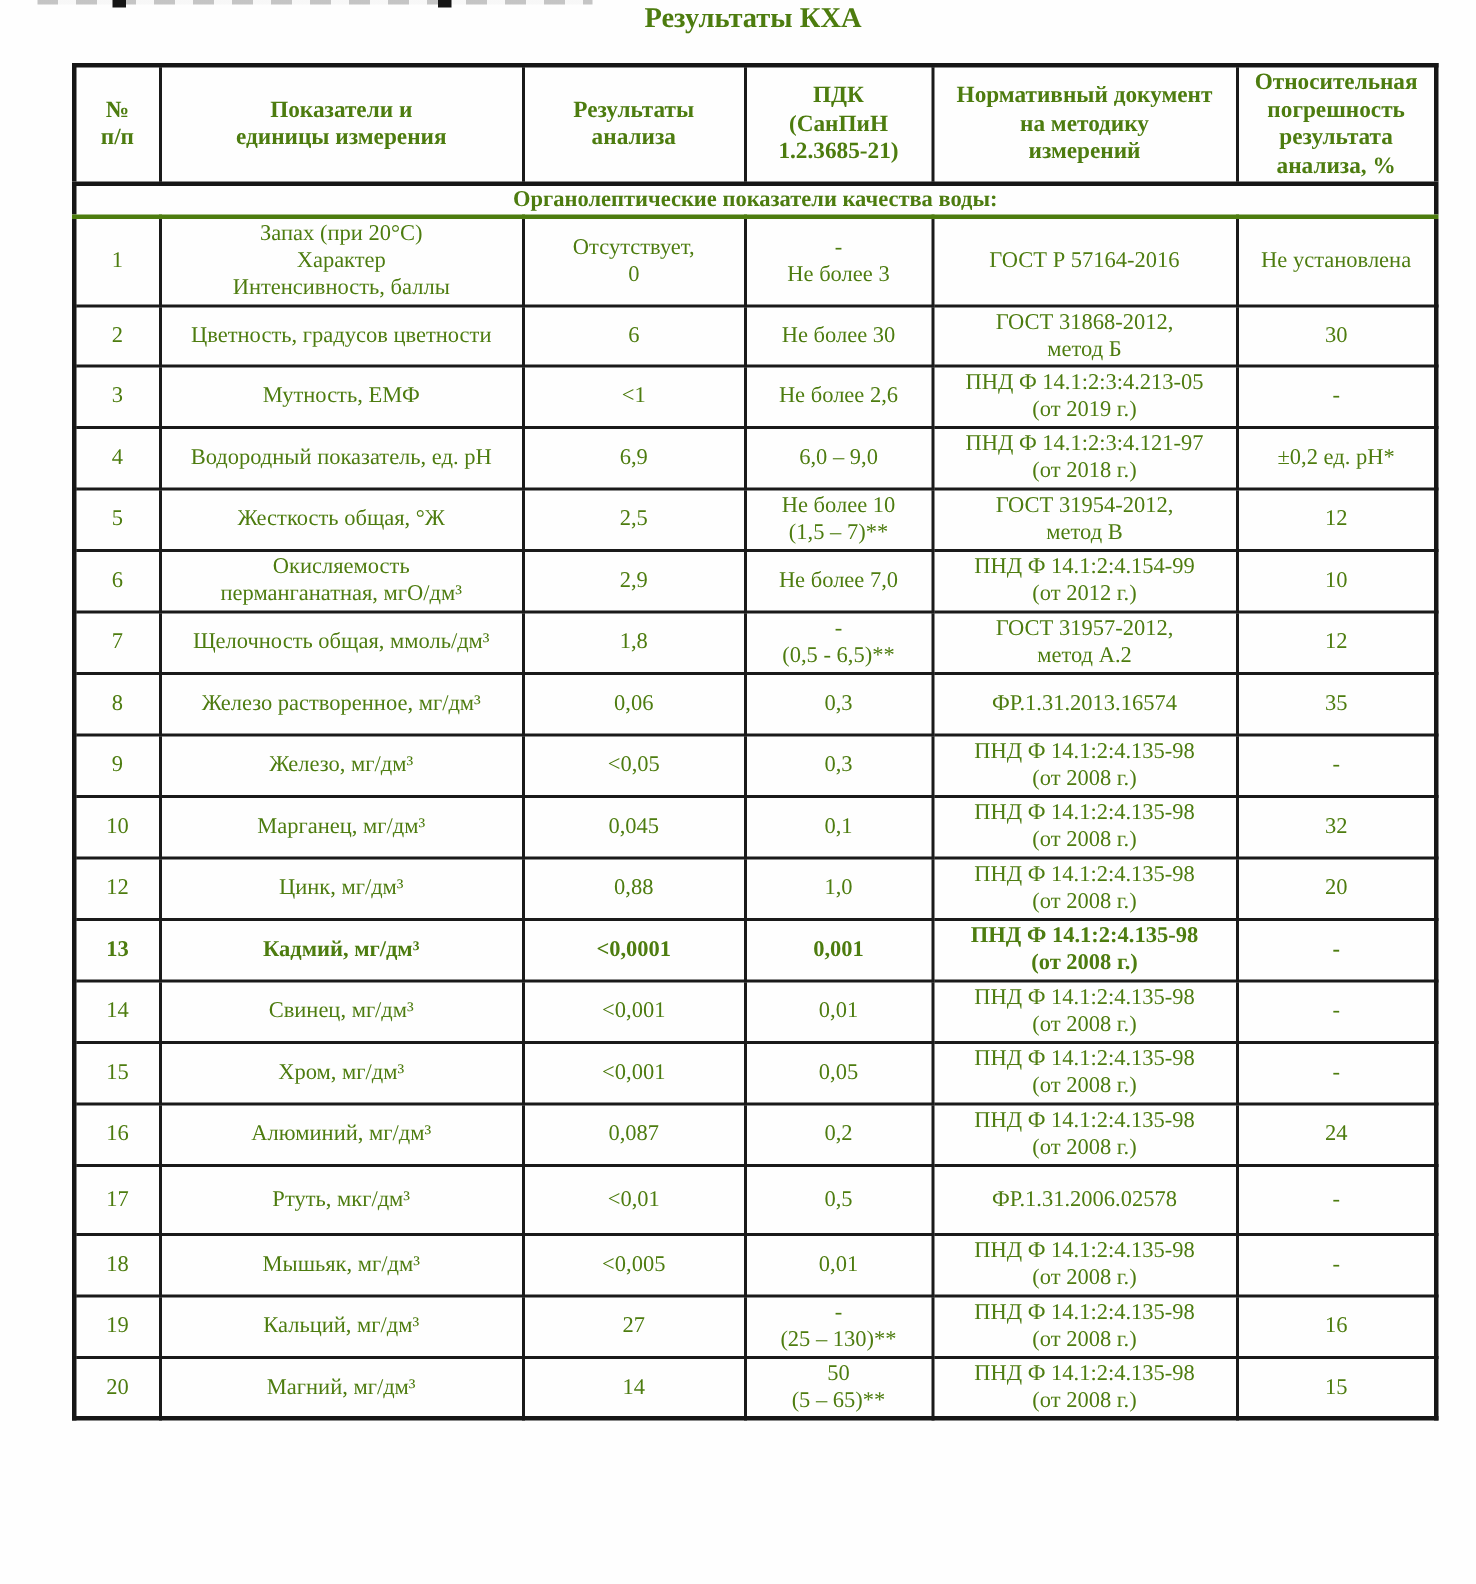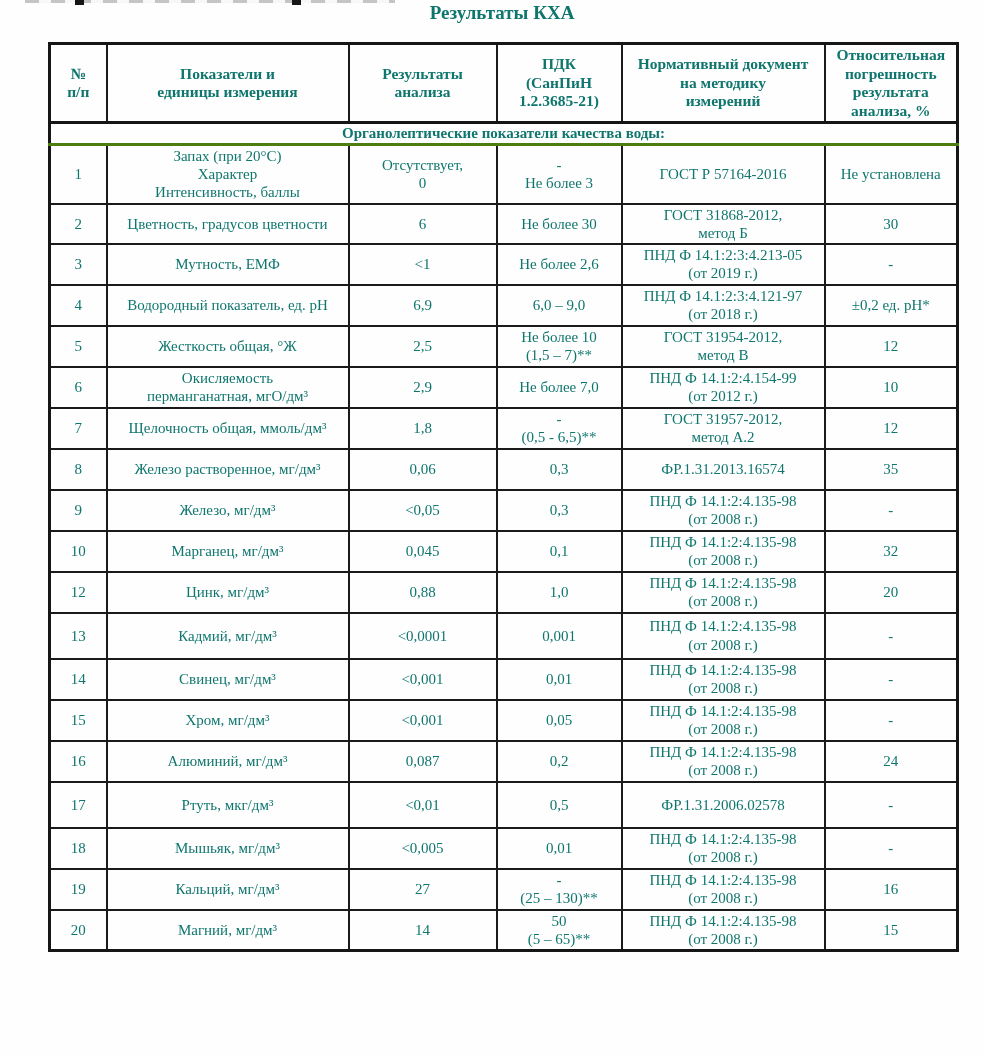--- a/index.html
+++ b/index.html
@@ -6,21 +6,21 @@
     margin: 0;
     padding: 0;
     background: #ffffff;
   }
   .page {
     position: relative;
     width: 984px;
     height: 1056px;
     background: #fefefe;
     font-family: "Liberation Serif", "DejaVu Serif", serif;
-    color: #0f766e;
+    color: #4d7c0f;
     overflow: hidden;
   }
   
   .remnant-smudge {
     position: absolute;
     top: 0; left: 25px;
     width: 370px; height: 3px;
     background: repeating-linear-gradient(90deg,
       rgba(90,90,90,0.35) 0 14px, rgba(200,200,200,0.12) 14px 26px);
   }
@@ -218,21 +218,21 @@
         </tr>
         <tr style="height: 41px;">
           <td>12</td>
           <td>Цинк, мг/дм³</td>
           <td>0,88</td>
           <td>1,0</td>
           <td>ПНД Ф 14.1:2:4.135-98
 (от 2008 г.)</td>
           <td>20</td>
         </tr>
-        <tr style="height: 46px;">
+        <tr style="height: 41px; font-weight: bold;">
           <td>13</td>
           <td>Кадмий, мг/дм³</td>
           <td>&lt;0,0001</td>
           <td>0,001</td>
           <td>ПНД Ф 14.1:2:4.135-98
 (от 2008 г.)</td>
           <td>-</td>
         </tr>
         <tr style="height: 41px;">
           <td>14</td>

